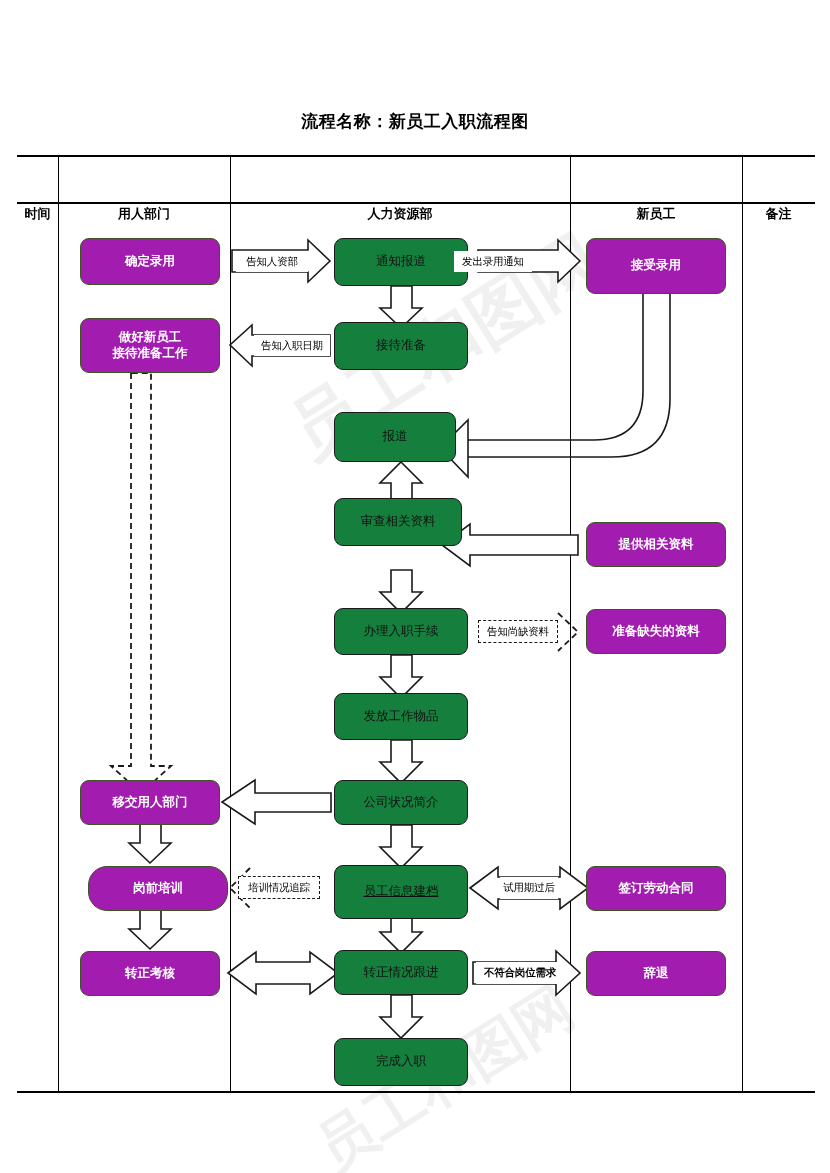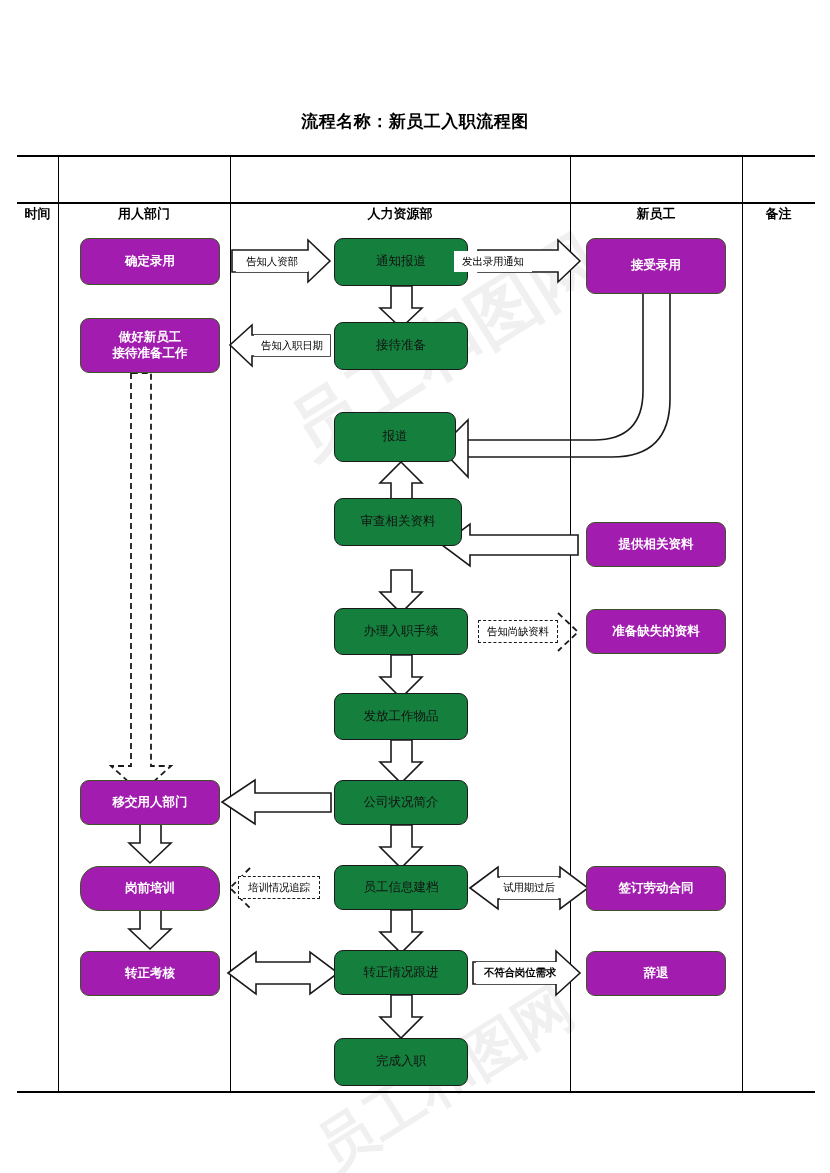--- a/index.html
+++ b/index.html
@@ -146,31 +146,31 @@
 
     <path class="bk" d="M473 962 L556 962 L556 951 L580 973 L556 995 L556 984 L473 984 Z"></path>
 
     <path class="bk" d="M391 995 L412 995 L412 1017 L422 1017 L401 1038 L380 1017 L391 1017 Z"></path>
   </svg>
 
   <div class="node green" style="left:80px;top:238px;width:140px;height:47px;">确定录用</div>
   <div class="node green" style="left:80px;top:318px;width:140px;height:55px;white-space:pre-line;">做好新员工
 接待准备工作</div>
   <div class="node green" style="left:80px;top:780px;width:140px;height:45px;">移交用人部门</div>
-  <div class="node green" style="left:80px;top:866px;width:140px;height:45px;border-radius:19px;">岗前培训</div>
+  <div class="node green" style="left:88px;top:866px;width:140px;height:45px;border-radius:19px;">岗前培训</div>
   <div class="node green" style="left:80px;top:951px;width:140px;height:45px;">转正考核</div>
 
   <div class="node white" style="left:334px;top:238px;width:134px;height:48px;">通知报道</div>
   <div class="node white" style="left:334px;top:322px;width:134px;height:48px;">接待准备</div>
   <div class="node white" style="left:334px;top:412px;width:122px;height:50px;">报道</div>
   <div class="node white" style="left:334px;top:498px;width:128px;height:48px;">审查相关资料</div>
   <div class="node white" style="left:334px;top:608px;width:134px;height:47px;">办理入职手续</div>
   <div class="node white" style="left:334px;top:693px;width:134px;height:47px;">发放工作物品</div>
   <div class="node white" style="left:334px;top:780px;width:134px;height:45px;">公司状况简介</div>
-  <div class="node white" style="left:334px;top:865px;width:134px;height:45px;">员工信息建档</div>
+  <div class="node white" style="left:334px;top:865px;width:134px;height:54px;text-decoration:underline;">员工信息建档</div>
   <div class="node white" style="left:334px;top:950px;width:134px;height:45px;">转正情况跟进</div>
   <div class="node white" style="left:334px;top:1038px;width:134px;height:48px;">完成入职</div>
 
   <div class="node green" style="left:586px;top:238px;width:140px;height:56px;">接受录用</div>
   <div class="node green" style="left:586px;top:522px;width:140px;height:45px;">提供相关资料</div>
   <div class="node green" style="left:586px;top:609px;width:140px;height:45px;">准备缺失的资料</div>
   <div class="node green" style="left:586px;top:866px;width:140px;height:45px;">签订劳动合同</div>
   <div class="node green" style="left:586px;top:951px;width:140px;height:45px;">辞退</div>
 
   <div class="chip" style="left:236px;top:251px;width:72px;height:21px;">告知人资部</div>

